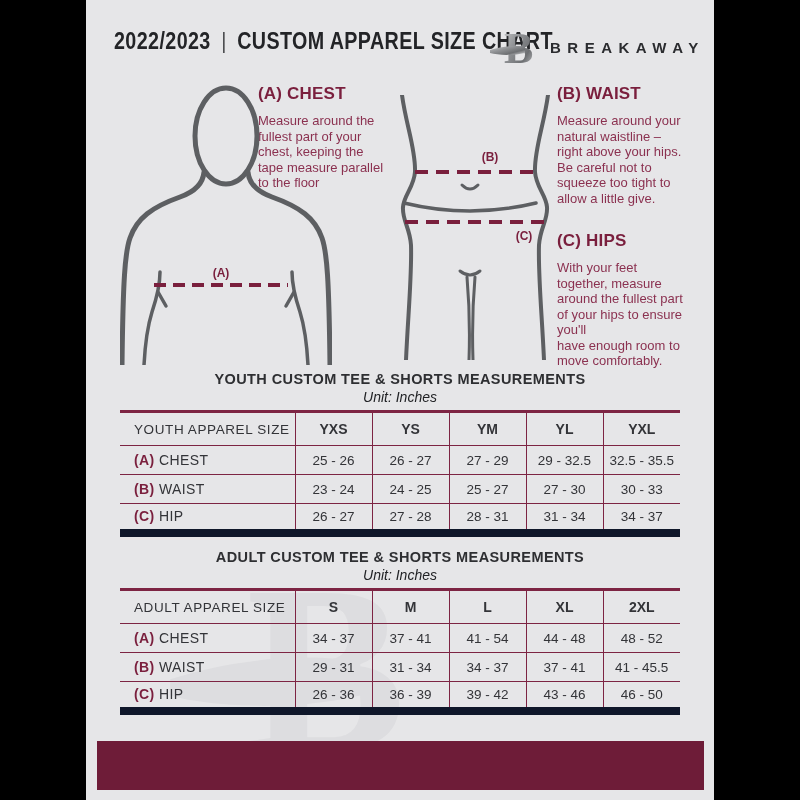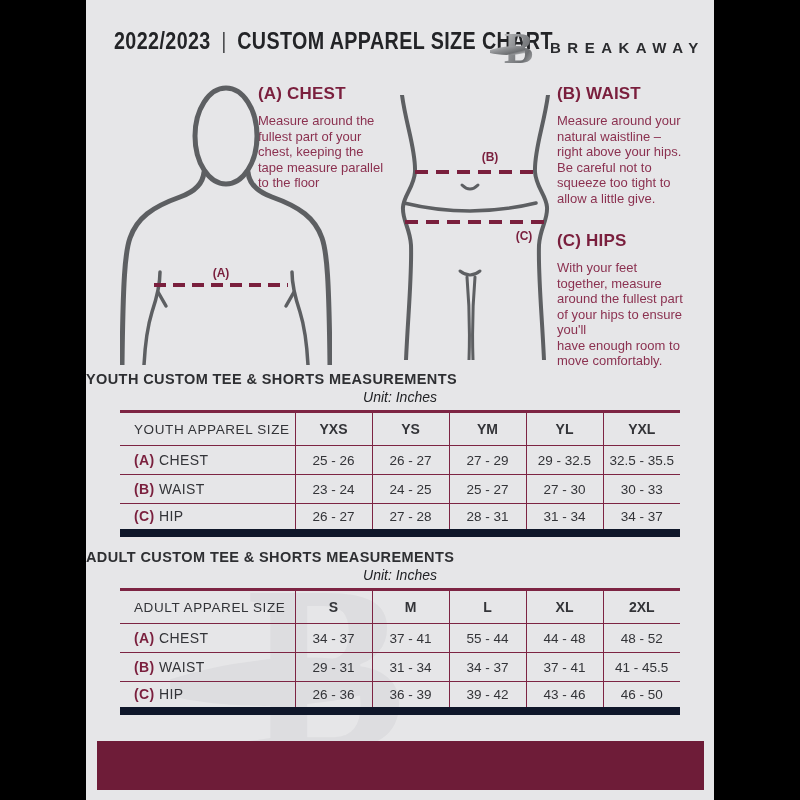--- a/index.html
+++ b/index.html
@@ -27,21 +27,21 @@
   .instr-waist{left:471px;top:84px;width:155px;}
   .instr-hips{left:471px;top:218px;width:160px;margin-top:13px;}
 
   
   .fig{position:absolute;}
   .fig-chest{left:34px;top:80px;}
   .fig-waist{left:304px;top:95px;}
   .fig-label{font:bold 12px "Liberation Sans",sans-serif;fill:#7a1f3d;}
 
   
-  .tbl-title{position:absolute;left:0;width:100%;text-align:left;
+  .tbl-title{position:absolute;left:0;width:100%;text-align:center;
              font-weight:700;font-size:14.5px;letter-spacing:.4px;color:#2e2f32;}
   .tbl-unit{position:absolute;left:0;width:100%;text-align:center;
             font-style:italic;font-size:14px;color:#222326;}
   table.size-table{position:absolute;left:34px;width:560px;border-collapse:collapse;table-layout:fixed;
                    border-top:3px solid #7d2443;border-bottom:8px solid #0f172a;background:transparent;}
   table.size-table th,table.size-table td{border-bottom:1.5px solid #7d2443;padding:0;
                    text-align:center;vertical-align:middle;color:#333438;}
   table.size-table th+th,table.size-table td+td{border-left:1.5px solid #7d2443;}
   table.size-table thead th{height:34px;font-size:14px;font-weight:700;}
   table.size-table thead th.lbl{font-weight:400;font-size:13.5px;letter-spacing:.6px;text-align:left;padding-left:14px;}
@@ -201,21 +201,21 @@
           <th>L</th>
           <th>XL</th>
           <th>2XL</th>
         </tr>
       </thead>
       <tbody>
         <tr>
           <td class="lbl"><span class="pfx">(A)</span> <span>CHEST</span></td>
           <td>34 - 37</td>
           <td>37 - 41</td>
-          <td>55 - 44</td>
+          <td>41 - 54</td>
           <td>44 - 48</td>
           <td>48 - 52</td>
         </tr>
         <tr>
           <td class="lbl"><span class="pfx">(B)</span> <span>WAIST</span></td>
           <td>29 - 31</td>
           <td>31 - 34</td>
           <td>34 - 37</td>
           <td>37 - 41</td>
           <td>41 - 45.5</td>

